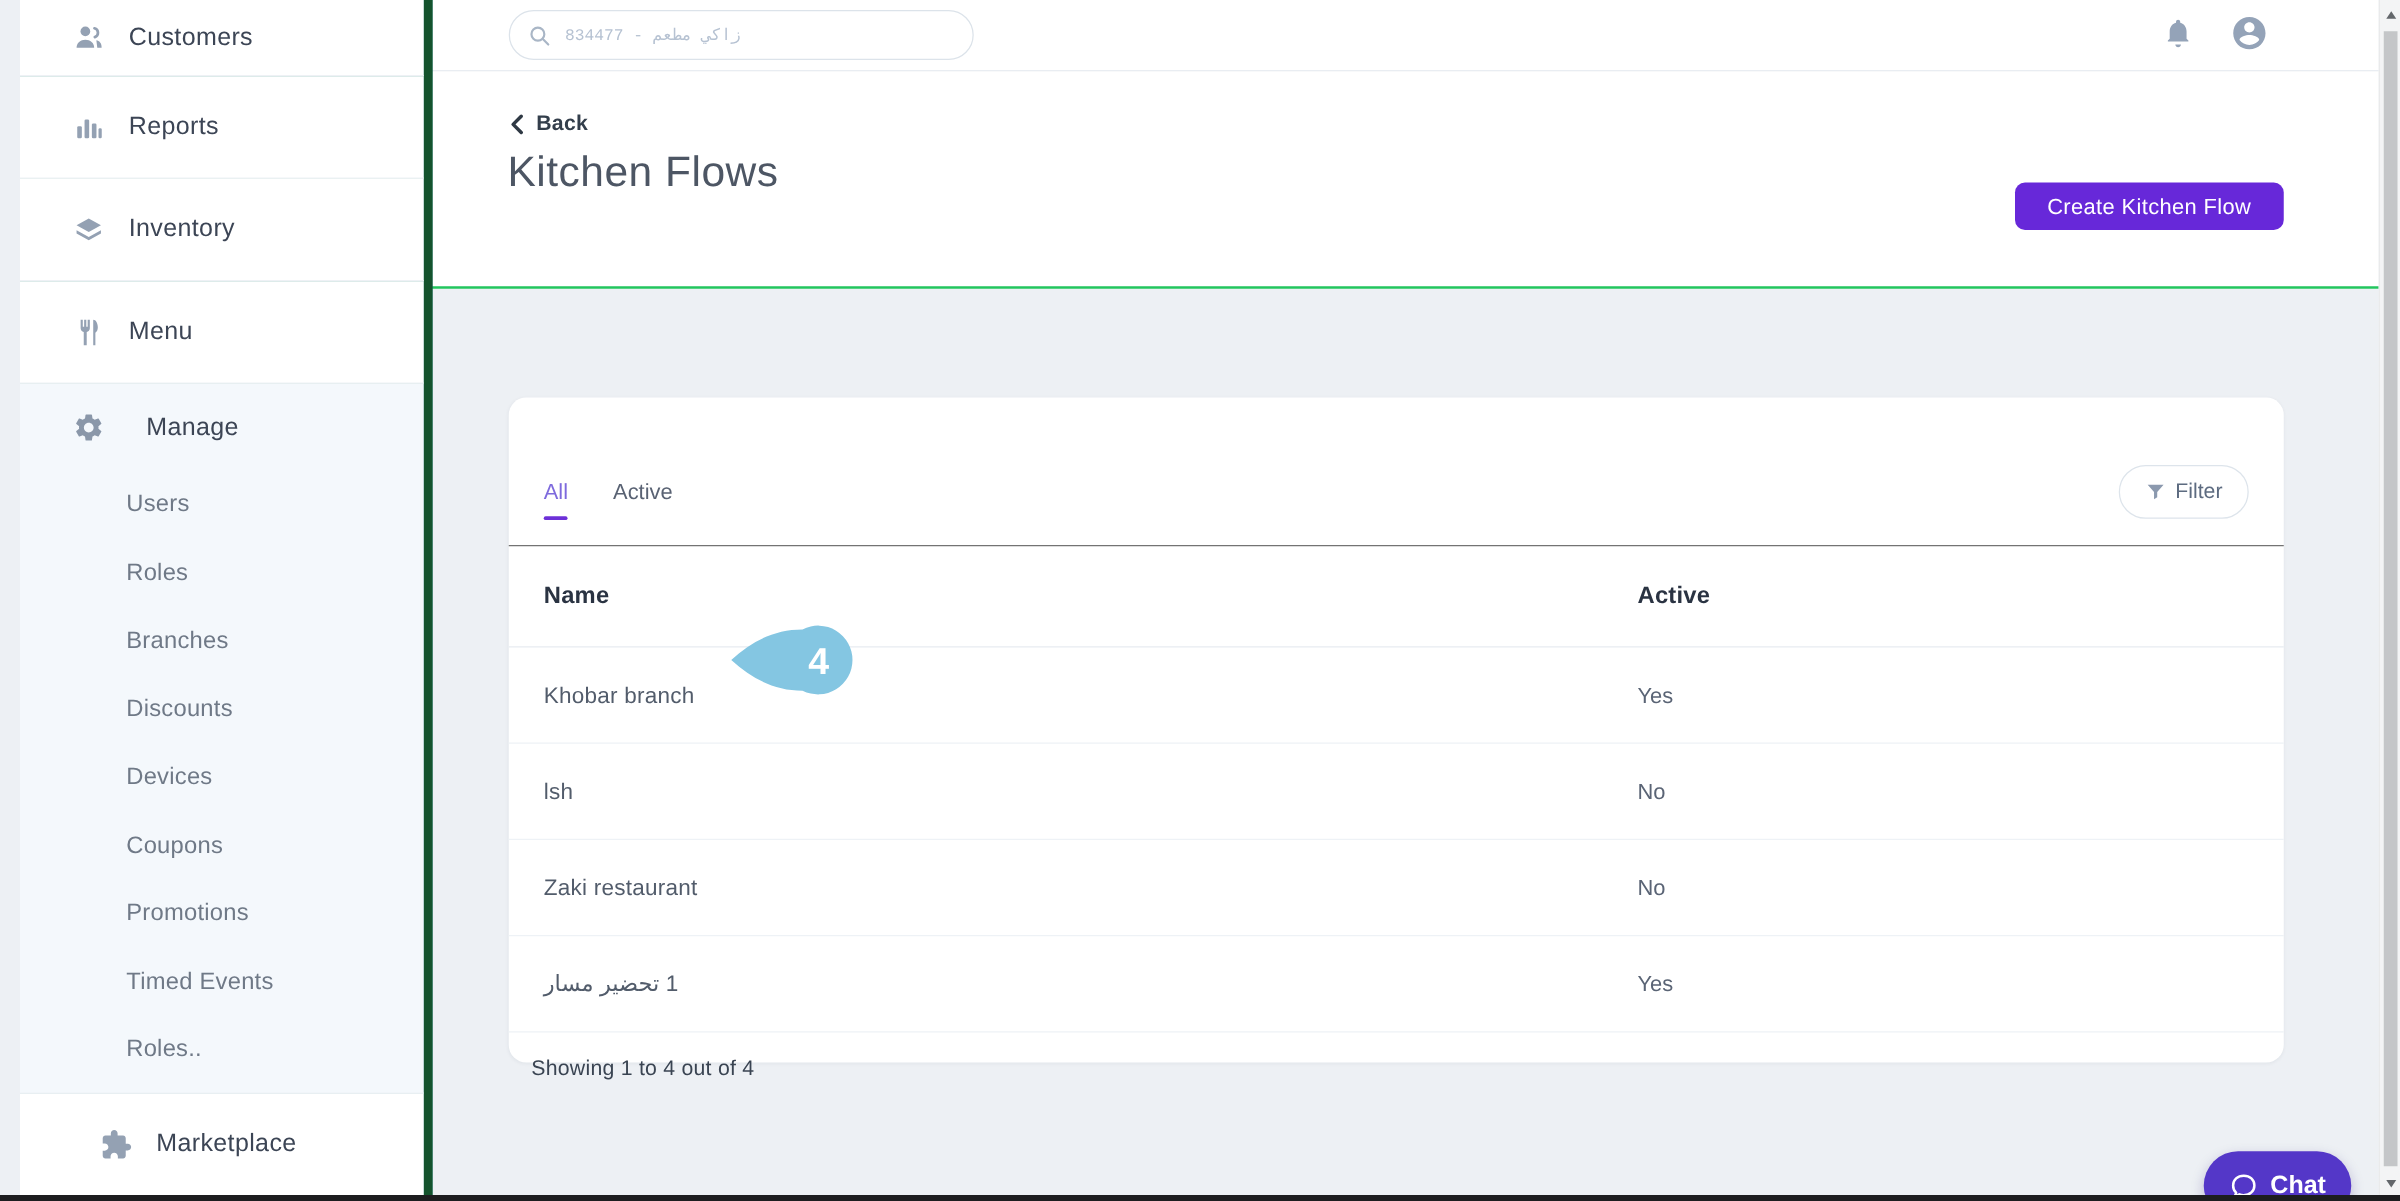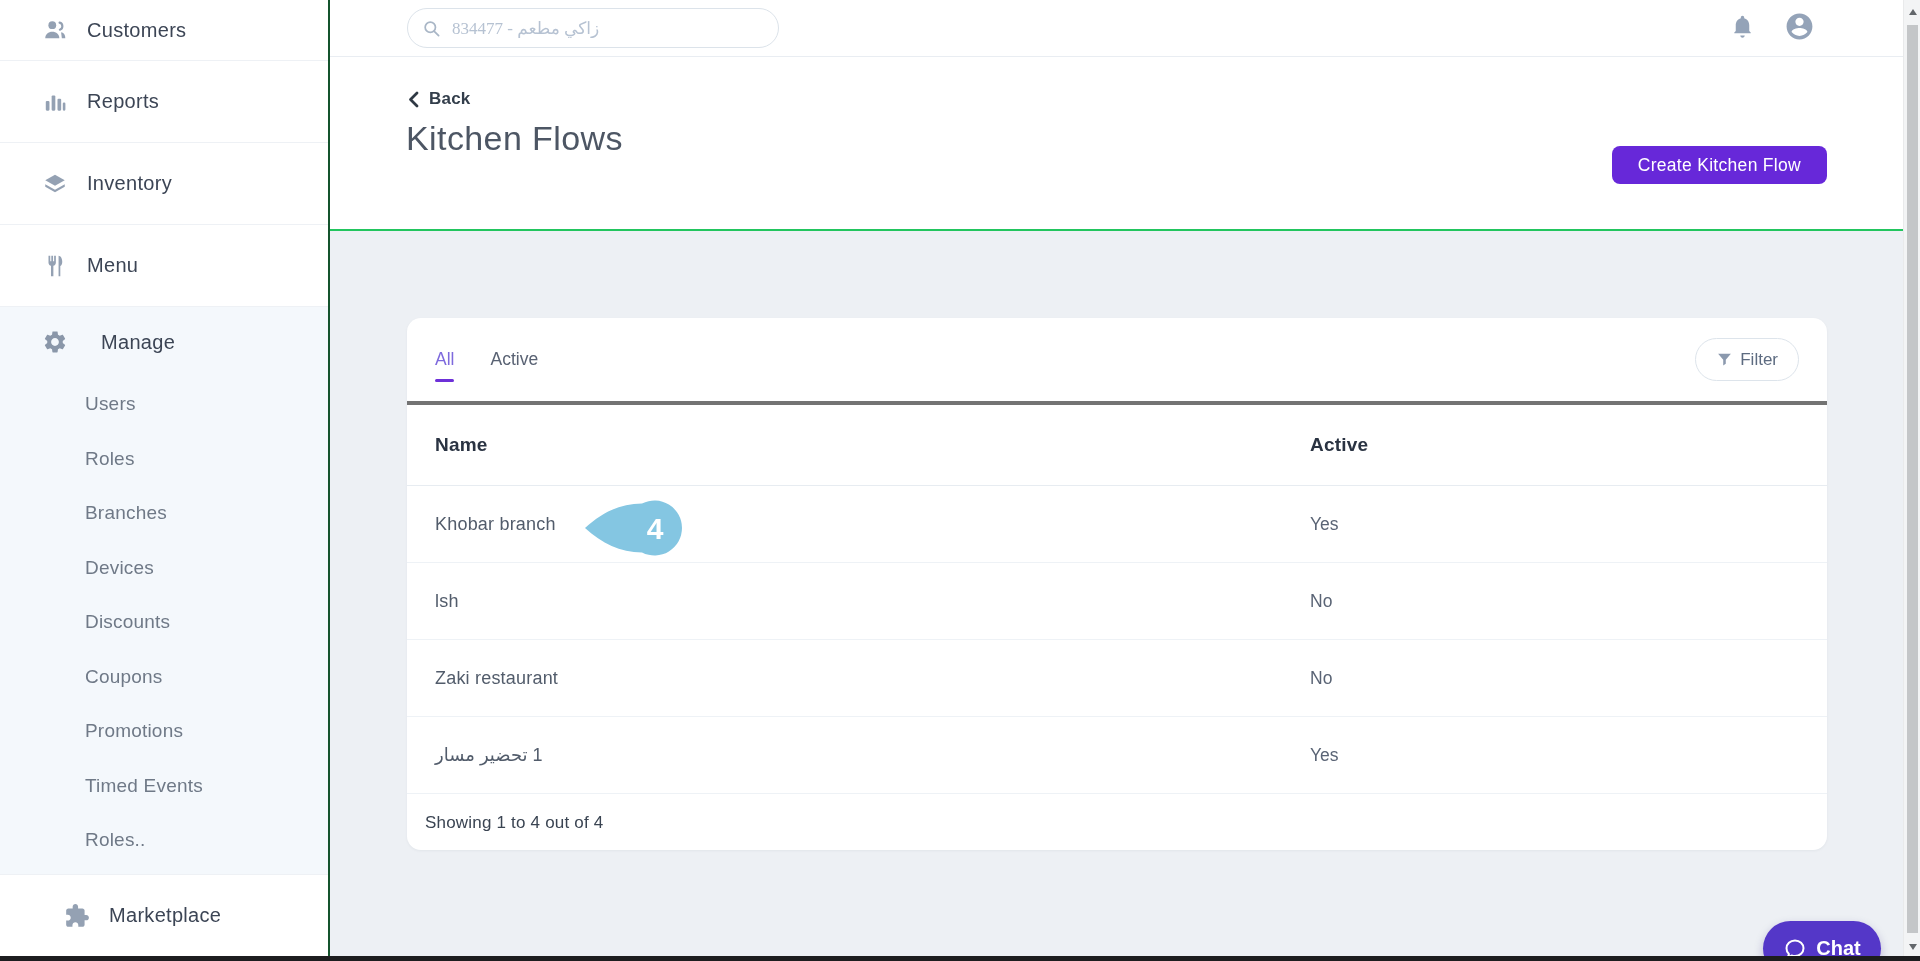--- a/index.html
+++ b/index.html
@@ -1,22 +1,22 @@
 <!DOCTYPE html>
 <html><head>
 <meta charset="utf-8">
 <style>
   * { margin:0; padding:0; box-sizing:border-box; }
   html,body { width:1920px; height:961px; overflow:hidden; }
   body { font-family:"Liberation Sans","DejaVu Sans",sans-serif; background:#edf0f4; }
   .app { position:relative; width:1920px; height:961px; background:#edf0f4; overflow:hidden; }
 
   
-  .sidebar { position:absolute; left:0; top:0; width:330px; height:956px; background:#0f766e;
-             border-right:2px solid #14532d; z-index:5; }
+  .sidebar { position:absolute; left:16px; top:0; width:330px; height:956px; background:#0f766e;
+             border-right:7px solid #14532d; z-index:5; }
   .side-item { display:flex; align-items:center; height:82px; padding-left:42px;
                border-bottom:1px solid #eef1f5; cursor:pointer; background:#fff; }
   .side-item:first-child { height:61px; }
   .side-item .ic { width:26px; height:26px; color:#94a1b3; flex:0 0 26px; }
   .side-item .lbl { margin-left:19px; font-size:20px; color:#3c4555; letter-spacing:.3px; }
   .manage-section { background:#f4f8fc; height:568px; border-bottom:1px solid #eef1f5; }
   .manage-head { display:flex; align-items:center; height:70px; padding-left:42px; cursor:pointer;gap:14px; }
   .manage-head .ic { width:26px; height:26px; color:#8a97a9; flex:0 0 26px; }
   .manage-head .lbl { margin-left:19px; font-size:20px; color:#3c4555; letter-spacing:.3px; }
   .sub-item { display:flex; align-items:center; height:54.5px; padding-left:85px;
@@ -24,40 +24,40 @@
   .marketplace { display:flex; align-items:center; height:81px; padding-left:64px; background:#fff; cursor:pointer; }
   .marketplace .ic { width:26px; height:26px; color:#94a1b3; flex:0 0 26px; }
   .marketplace .lbl { margin-left:19px; font-size:20px; color:#3c4555; letter-spacing:.3px; }
 
   
   .topbar { position:absolute; left:330px; top:0; width:1573px; height:57px; background:#fff;
             border-bottom:1px solid #e9edf2; z-index:4; display:flex; align-items:center; }
   .search-box { margin-left:77px; width:372px; height:40px; border:1px solid #dce3ea; border-radius:20px;
                 display:flex; align-items:center; padding:0 14px; background:#fff; }
   .search-box .ic { width:19px; height:19px; color:#a9b6c6; flex:0 0 19px; }
-  .search-box input { border:none; outline:none; margin-left:11px; width:300px; font-size:17px;
-                      color:#b6c2d2; font-family:Liberation Serif, serif; background:transparent; }
+  .search-box input { border:none; outline:none; margin-left:11px; width:300px; font-size:13px;
+                      color:#b6c2d2; font-family:Liberation Mono, monospace; background:transparent; }
   .top-icons { position:absolute; right:88px; top:0; height:57px; display:flex; align-items:center; gap:28px; }
   .top-icons .ic { color:#94a3b8; cursor:pointer; }
 
   
   .page-header { position:absolute; left:330px; top:57px; width:1573px; height:174px; background:#fff;
                  border-bottom:2px solid #22c55e; z-index:3; }
   .back-link { position:absolute; left:78px; top:32px; display:flex; align-items:center; gap:10px;
                font-size:17px; font-weight:700; color:#333e4b; cursor:pointer; letter-spacing:.2px; }
   .page-title { position:absolute; left:76px; top:62px; font-size:34px; font-weight:500; color:#4d5664; letter-spacing:.4px; }
   .create-btn { position:absolute; right:76px; top:89px; height:38px; padding:0 26px; border:none; border-radius:8px;
                 background:#6728d9; color:#fff; font-size:17.5px; font-family:inherit; letter-spacing:.3px;
                 display:flex; align-items:center; cursor:pointer; }
 
   
   .card { position:absolute; left:407px; top:318px; width:1420px; height:532px; background:#fff;
           border-radius:14px; box-shadow:0 1px 3px rgba(16,30,54,.05); z-index:2; }
   .tabs-row { height:87px; display:flex; align-items:center; justify-content:space-between;
-              padding:0 28px; border-bottom:4px solid #737373; }
+              padding:0 28px; border-bottom:1px solid #737373;margin-top:32px; }
   .tabs { display:flex; align-items:center; gap:36px; }
   .tab { font-size:17.5px; color:#596273; cursor:pointer; position:relative; padding:10px 0; }
   .tab--active { color:#7e6add; }
   .tab--active::after { content:""; position:absolute; left:0; bottom:-2px; width:100%; height:3px;
                         background:#6d30d8; border-radius:2px; }
   .filter-btn { height:43px; padding:16px 20px; border:1px solid #dde4eb; border-radius:22px; background:#fff;
                 display:flex; align-items:center; gap:7px; font-size:17px; color:#5d6b80; font-family:inherit; cursor:pointer; }
   .filter-btn .ic { width:17px; height:17px; color:#8b99ae; }
   .thead { height:81px; display:grid; grid-template-columns:875px 1fr; align-items:center;
            padding-left:28px; border-bottom:1px solid #e7ecf1; }
@@ -144,22 +144,22 @@
         <span class="ic">
           <svg viewBox="0 0 24 24" fill="currentColor" width="26" height="26">
               <path d="M19.14 12.94c.04-.3.06-.61.06-.94s-.02-.64-.07-.94l2.03-1.58c.18-.14.23-.41.12-.61l-1.92-3.32c-.12-.22-.37-.29-.59-.22l-2.39.96c-.5-.38-1.03-.7-1.62-.94l-.36-2.54c-.04-.24-.24-.41-.48-.41h-3.84c-.24 0-.43.17-.47.41l-.36 2.54c-.59.24-1.13.57-1.62.94l-2.39-.96c-.22-.08-.47 0-.59.22L2.74 8.87c-.12.21-.08.47.12.61l2.03 1.58c-.05.3-.09.63-.09.94s.02.64.07.94l-2.03 1.58c-.18.14-.23.41-.12.61l1.92 3.32c.12.22.37.29.59.22l2.39-.96c.5.38 1.03.7 1.62.94l.36 2.54c.05.24.24.41.48.41h3.84c.24 0 .44-.17.47-.41l.36-2.54c.59-.24 1.13-.56 1.62-.94l2.39.96c.22.08.47 0 .59-.22l1.92-3.32c.12-.22.07-.47-.12-.61zM12 15.6c-1.98 0-3.6-1.62-3.6-3.6s1.62-3.6 3.6-3.6 3.6 1.62 3.6 3.6-1.62 3.6-3.6 3.6z"></path>
             </svg>
         </span>
         <span class="lbl">Manage</span>
       </div>
       <div class="sub-item">Users</div>
       <div class="sub-item">Roles</div>
       <div class="sub-item">Branches</div>
+      <div class="sub-item">Discounts</div>
       <div class="sub-item">Devices</div>
-      <div class="sub-item">Discounts</div>
       <div class="sub-item">Coupons</div>
       <div class="sub-item">Promotions</div>
       <div class="sub-item">Timed Events</div>
       <div class="sub-item">Roles..</div>
     </div>
 
     <div class="marketplace">
       <span class="ic">
         <svg viewBox="0 0 24 24" fill="currentColor" width="26" height="26">
             <path d="M20.5 11H19V7c0-1.1-.9-2-2-2h-4V3.5C13 2.12 11.88 1 10.5 1S8 2.12 8 3.5V5H4c-1.1 0-1.99.9-1.99 2v3.8H3.5c1.49 0 2.7 1.21 2.7 2.7s-1.21 2.7-2.7 2.7H2V20c0 1.1.9 2 2 2h3.8v-1.5c0-1.49 1.21-2.7 2.7-2.7 1.49 0 2.7 1.21 2.7 2.7V22H17c1.1 0 2-.9 2-2v-4h1.5c1.38 0 2.5-1.12 2.5-2.5S21.88 11 20.5 11z"></path>

